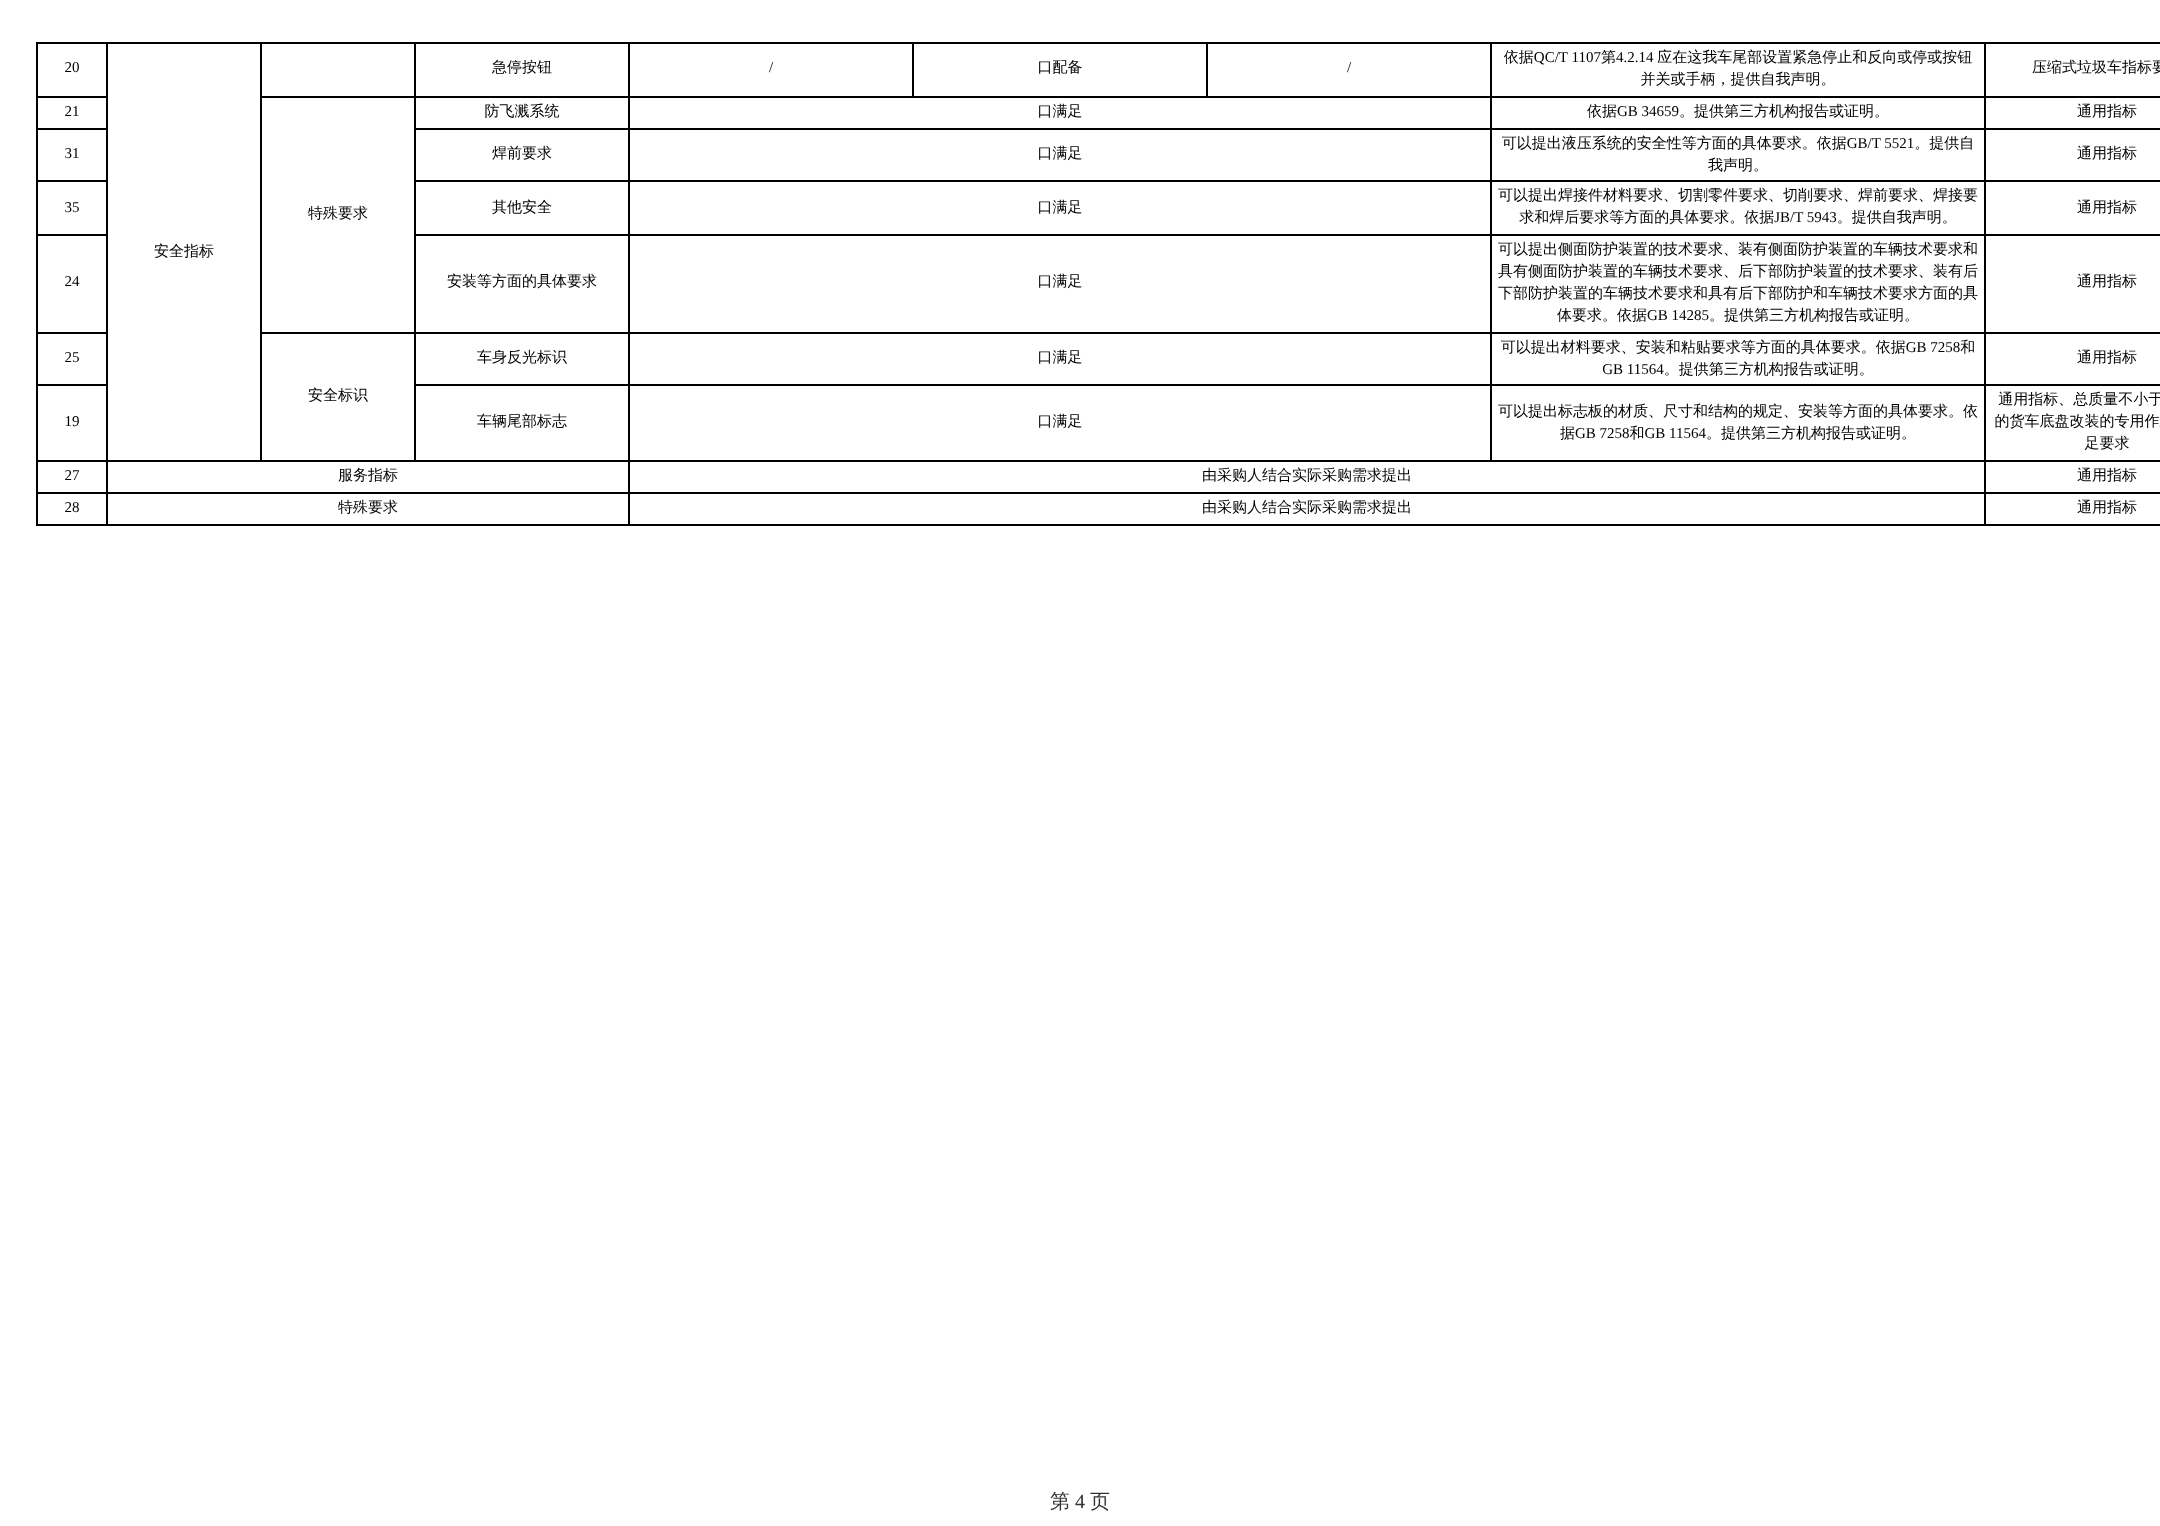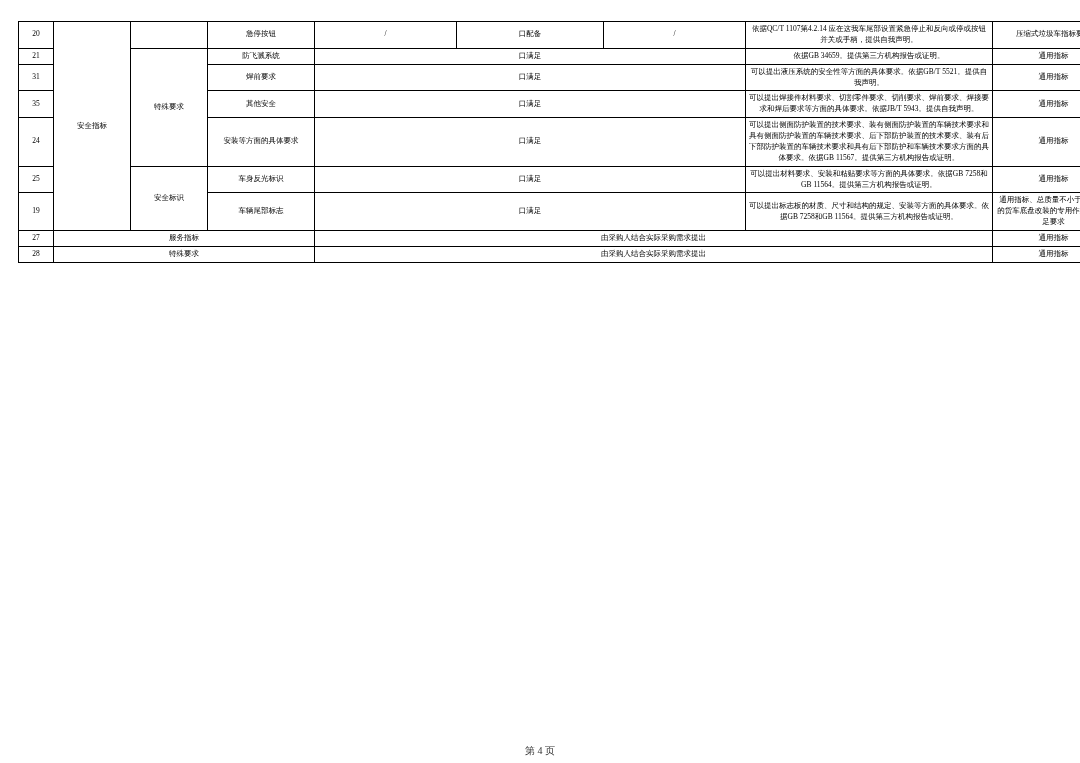--- a/index.html
+++ b/index.html
@@ -127,21 +127,21 @@
         <td class="item">其他安全</td>
         <td class="wide" colspan="3">口满足</td>
         <td class="desc">可以提出焊接件材料要求、切割零件要求、切削要求、焊前要求、焊接要求和焊后要求等方面的具体要求。依据JB/T 5943。提供自我声明。</td>
         <td class="tag">通用指标</td>
       </tr>
 
       <tr>
         <td class="num">24</td>
         <td class="item">安装等方面的具体要求</td>
         <td class="wide" colspan="3">口满足</td>
-        <td class="desc">可以提出侧面防护装置的技术要求、装有侧面防护装置的车辆技术要求和具有侧面防护装置的车辆技术要求、后下部防护装置的技术要求、装有后下部防护装置的车辆技术要求和具有后下部防护和车辆技术要求方面的具体要求。依据GB 11567。提供第三方机构报告或证明。</td>
+        <td class="desc">可以提出侧面防护装置的技术要求、装有侧面防护装置的车辆技术要求和具有侧面防护装置的车辆技术要求、后下部防护装置的技术要求、装有后下部防护装置的车辆技术要求和具有后下部防护和车辆技术要求方面的具体要求。依据GB 14285。提供第三方机构报告或证明。</td>
         <td class="tag">通用指标</td>
       </tr>
 
       <tr>
         <td class="num">25</td>
         <td class="sub" rowspan="2">安全标识</td>
         <td class="item">车身反光标识</td>
         <td class="wide" colspan="3">口满足</td>
         <td class="desc">可以提出材料要求、安装和粘贴要求等方面的具体要求。依据GB 7258和GB 11564。提供第三方机构报告或证明。</td>
         <td class="tag">通用指标</td>

